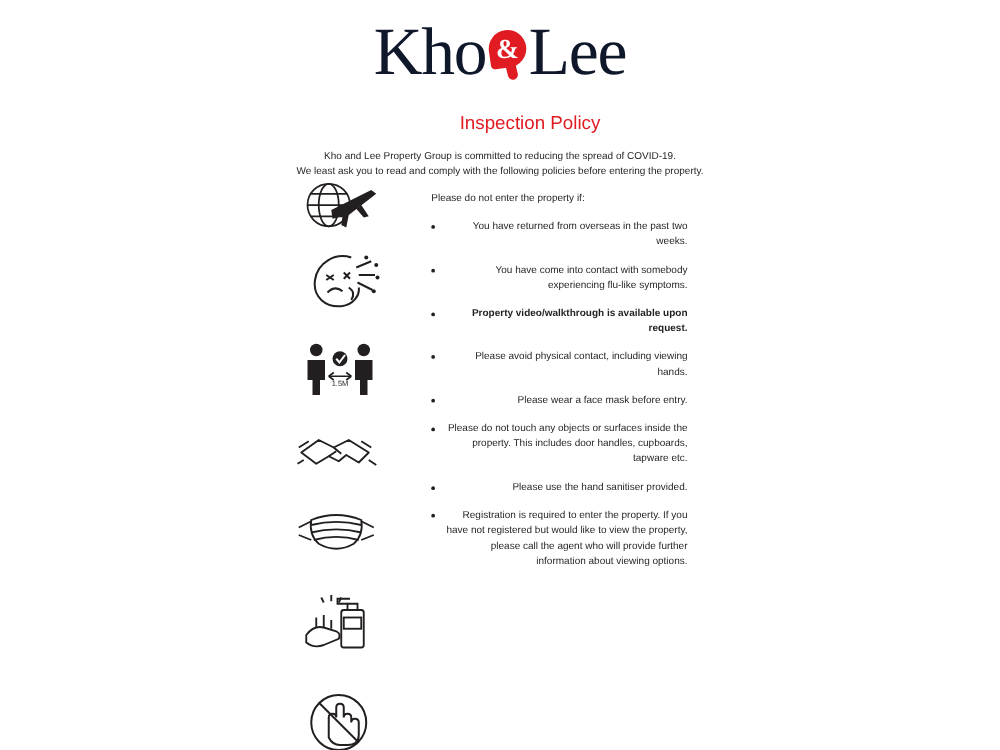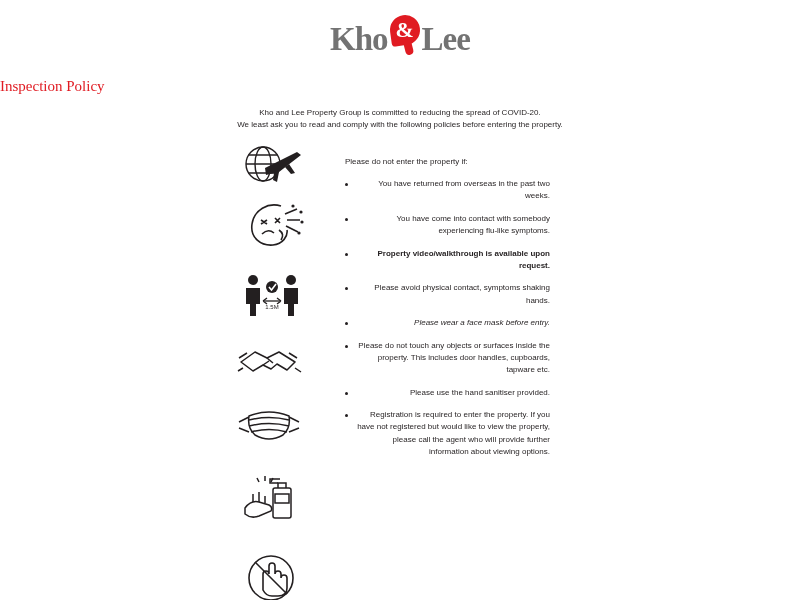--- a/index.html
+++ b/index.html
@@ -23,24 +23,24 @@
 
   
   .brand {
     text-align: center;
     margin-top: 14px;
     line-height: 1;
   }
   .brand-text {
     display: inline-block;
     font-family: "Liberation Serif", serif;
-    font-weight: bold;
-    font-size: 33px;
+    font-weight: normal;
+    font-size: 54px;
     letter-spacing: -1px;
-    color: #737373;
+    color: #0f172a;
     white-space: nowrap;
   }
   .brand-amp {
     display: inline-block;
     position: relative;
     width: 34px;
     height: 42px;
     vertical-align: -6px;
   }
   .brand-amp .blob {
@@ -71,39 +71,40 @@
     height: 32px;
     line-height: 32px;
     text-align: center;
     color: #ffffff;
     font-family: "Liberation Serif", serif;
     font-weight: bold;
     font-size: 22px;
   }
 
   .subtitle {
-    text-align: left;
+    text-align: center;
     color: #e01b22;
     font-size: 15px;
     margin-top: 22px;
-    font-family: Liberation Serif, serif;
+    font-family: Liberation Sans, sans-serif;
+    margin-left: 48px;
   }
 
   .intro {
     text-align: center;
     font-size: 8px;
     line-height: 1.5;
     color: #231f20;
     margin-top: 12px;
   }
 
   
   .content {
     position: relative;
-    margin-top: 25px;
+    margin-top: 10px;
     padding-left: 230px;
     padding-right: 250px;
   }
 
   .lead {
     font-size: 8px;
     color: #231f20;
     margin: 0 0 10px 115px;
     line-height: 1.5;
   }
@@ -133,21 +134,21 @@
     border-radius: 50%;
     background: #231f20;
   }
 
   
   li.gap-a { margin-bottom: 14px; }
   li.gap-b { margin-bottom: 26px; }
   li.gap-c { margin-bottom: 26px; font-weight: bold; }
   li.gap-d { margin-bottom: 30px; }
   li.gap-e { margin-bottom: 36px; }
-  li.gap-f { margin-bottom: 30px; font-style: italic; }
+  li.gap-f { margin-bottom: 30px; }
   li.gap-g { margin-bottom: 18px; }
 
   
   .icons {
     position: absolute;
     left: 235px;
     top: 128px;
     width: 80px;
   }
   .icon-slot {
@@ -161,21 +162,21 @@
 
 <div class="page">
 
   <div class="brand">
     <span class="brand-text">Kho</span><span class="brand-amp"><span class="blob"></span><span class="tail"></span><span class="amp">&amp;</span></span><span class="brand-text">Lee</span>
   </div>
 
   <div class="subtitle">Inspection Policy</div>
 
   <div class="intro">
-    <div>Kho and Lee Property Group is committed to reducing the spread of COVID-20.</div>
+    <div>Kho and Lee Property Group is committed to reducing the spread of COVID-19.</div>
     <div>We least ask you to read and comply with the following policies before entering the property.</div>
   </div>
 
   <div class="icons">
 
     <div class="icon-slot" style="margin-bottom:14px;">
       <svg width="74" height="44" viewBox="0 0 74 44">
         <g stroke="#231f20" fill="none" stroke-width="1.4">
           <circle cx="28" cy="22" r="17"></circle>
           <ellipse cx="28" cy="22" rx="8" ry="17"></ellipse>
@@ -270,21 +271,21 @@
     </div>
 
   </div>
 
   <div class="content">
     <p class="lead">Please do not enter the property if:</p>
     <ul class="points">
       <li class="gap-a">You have returned from overseas in the past two weeks.</li>
       <li class="gap-b">You have come into contact with somebody experiencing flu-like symptoms.</li>
       <li class="gap-c">Property video/walkthrough is available upon request.</li>
-      <li class="gap-e">Please avoid physical contact, symptoms shaking hands.</li>
+      <li class="gap-e">Please avoid physical contact, including viewing hands.</li>
       <li class="gap-f">Please wear a face mask before entry.</li>
       <li class="gap-g">Please do not touch any objects or surfaces inside the property. This includes door handles, cupboards, tapware etc.</li>
       <li class="gap-g">Please use the hand sanitiser provided.</li>
       <li>Registration is required to enter the property. If you have not registered but would like to view the property, please call the agent who will provide further information about viewing options.</li>
     </ul>
   </div>
 
 </div>
 
 </body></html>

